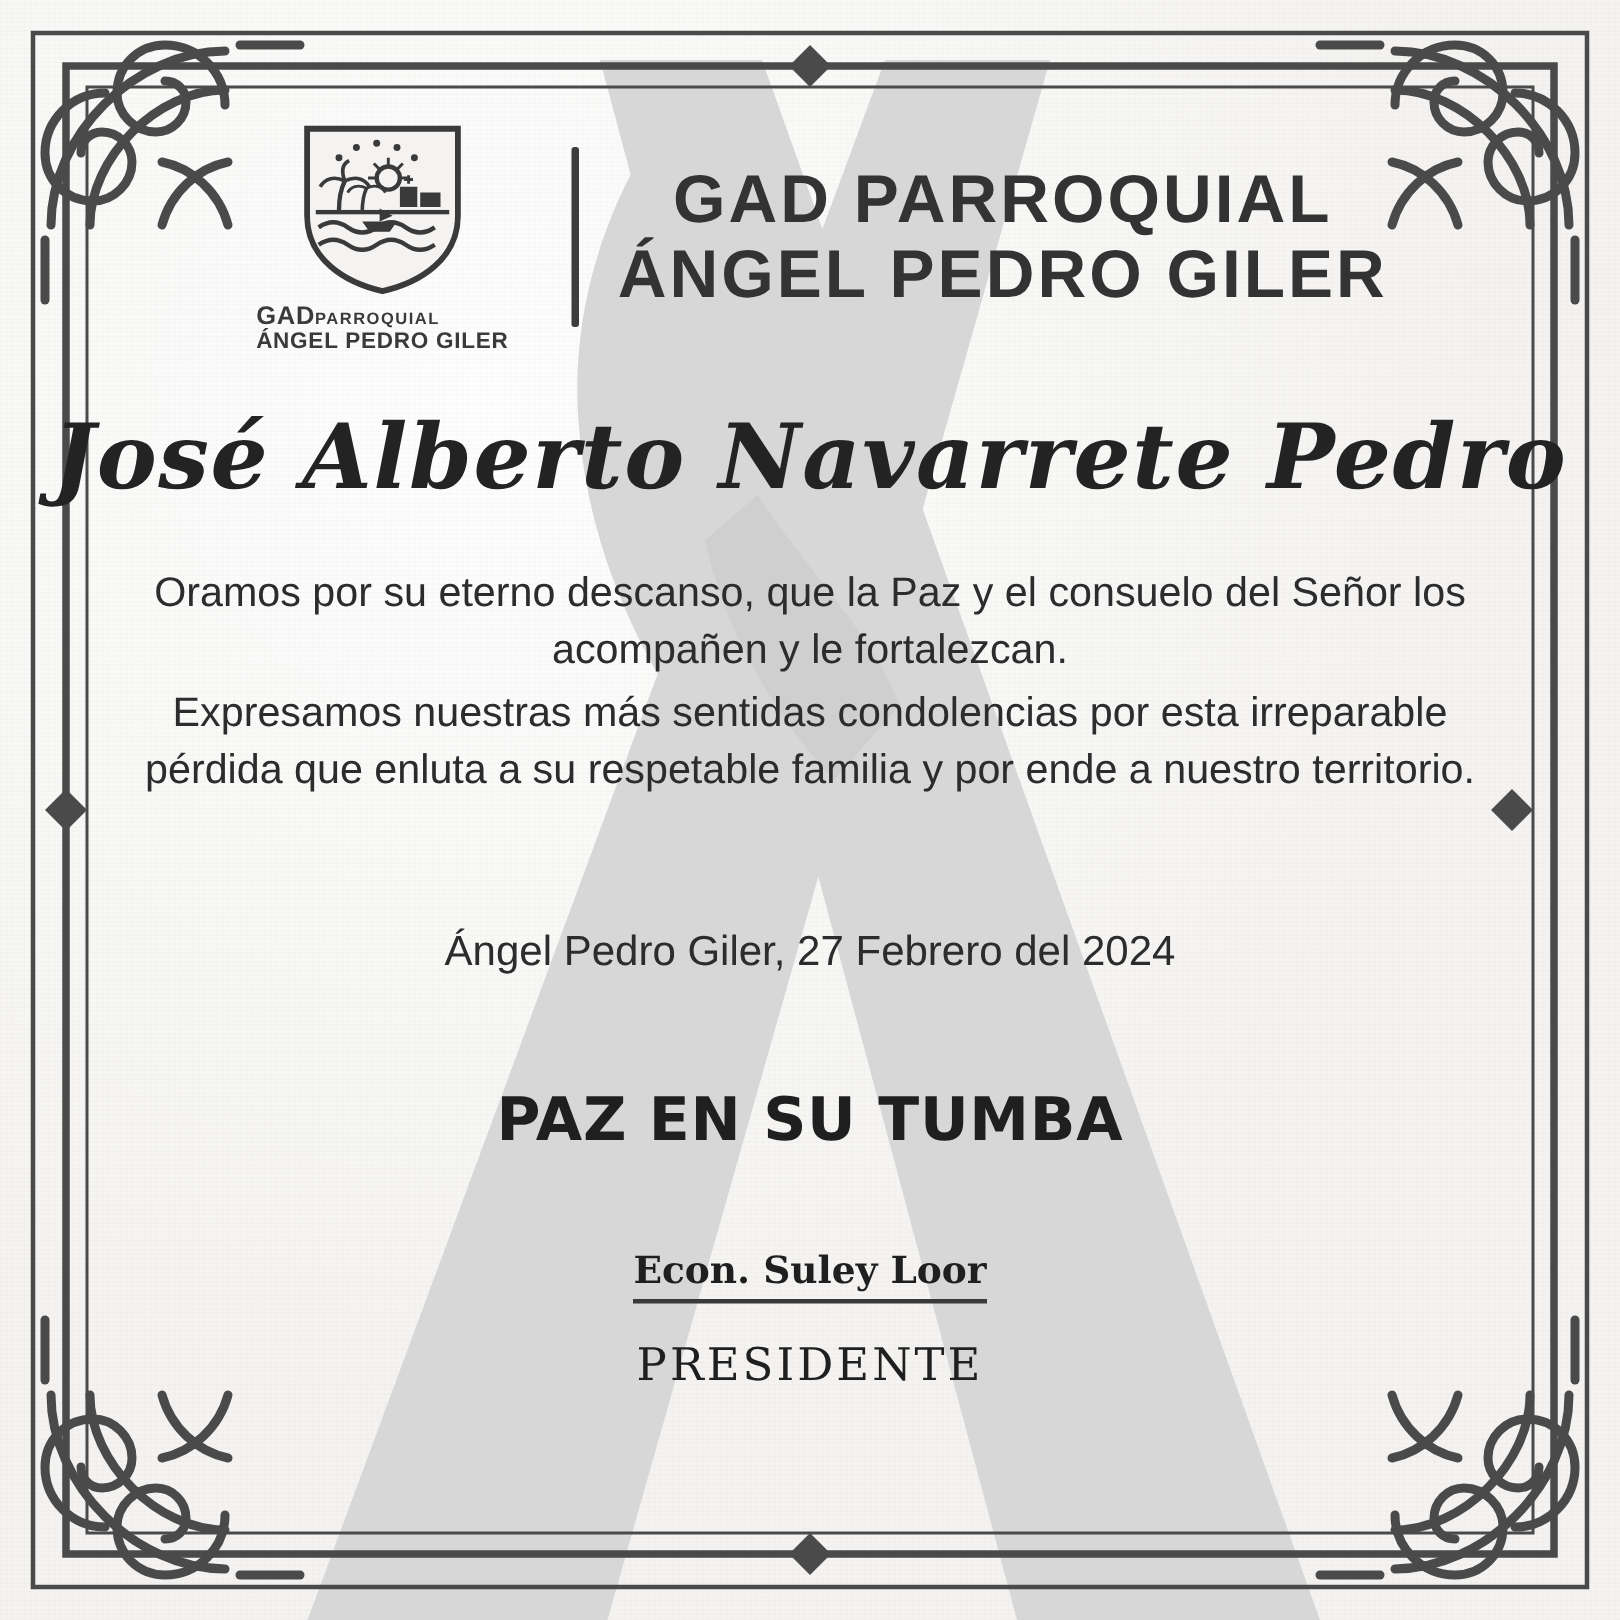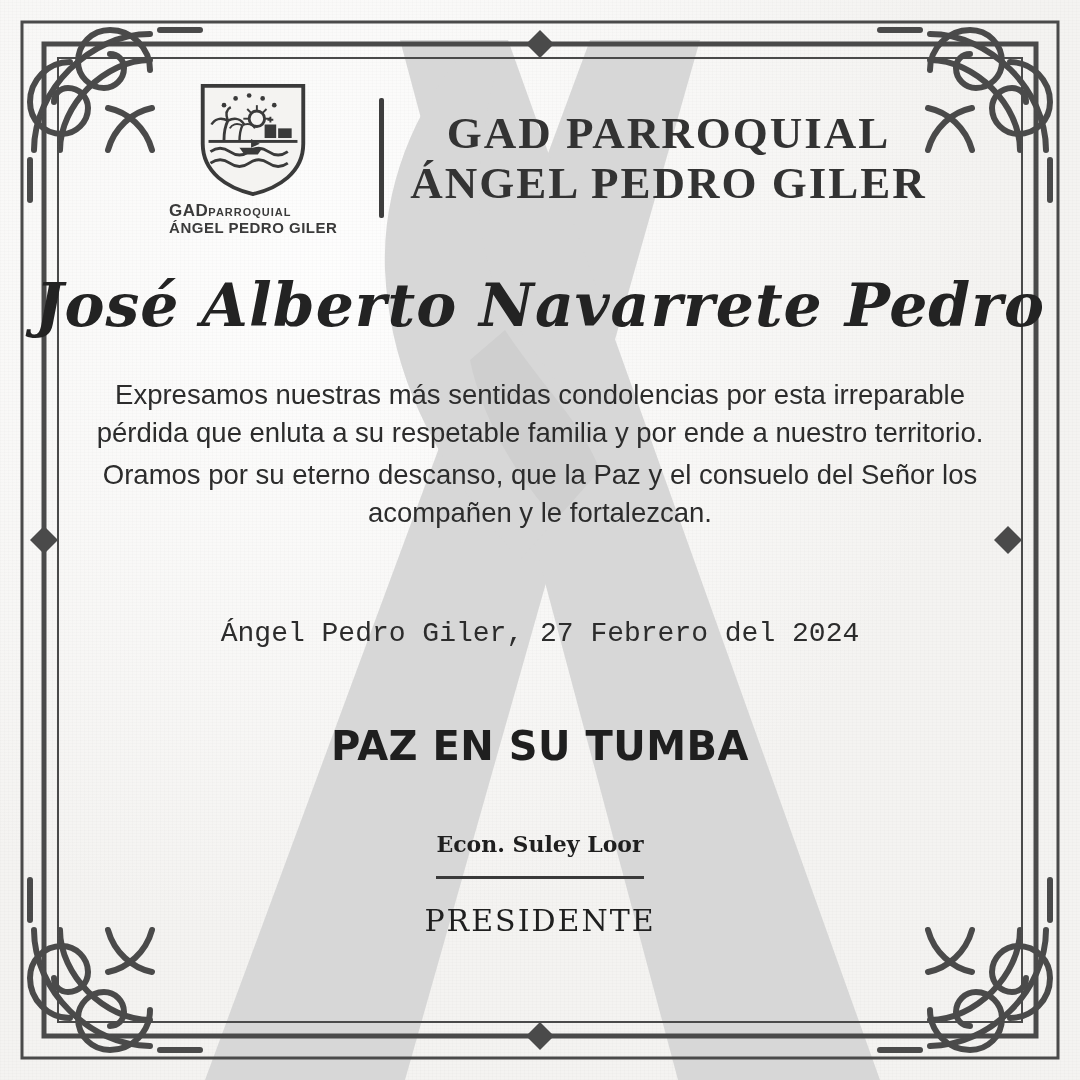--- a/index.html
+++ b/index.html
@@ -100,21 +100,21 @@
     color: #3a3a3a;
   }
   .divider-vert {
     width: 5px;
     height: 120px;
     background: #3d3d3d;
     border-radius: 2px;
   }
   .org-name {
     text-align: center;
-    font-family: Liberation Serif, serif;
+    font-family: Liberation Sans, sans-serif;
     font-weight: bold;
     font-size: 45px;
     line-height: 1.12;
     letter-spacing: 2px;
     color: #333333;
     text-transform: uppercase;
   }
 
   .intro {
     margin-top: 26px;
@@ -146,44 +146,43 @@
     max-width: 900px;
   }
   .body-text p { margin: 0; }
   .body-text p + p { margin-top: 4px; }
 
   .place-date {
     margin-top: 86px;
     text-align: center;
     font-size: 28px;
     color: #2c2c2c;
-    font-family: Liberation Mono, monospace;
   }
 
   .rest-phrase {
     margin-top: 74px;
     text-align: left;
     font-family: "DejaVu Sans", sans-serif;
     font-weight: bold;
     font-size: 40px;
     letter-spacing: 0.5px;
     color: #1f1f1f;
   }
 
   .signature {
     margin-top: 62px;
     text-align: center;
   }
   .sig-name {
     font-family: "DejaVu Serif", serif;
     font-weight: bold;
-    font-size: 22px;
+    font-size: 25px;
     color: #1f1f1f;
     border-bottom: 3px solid #3a3a3a;
-    padding-bottom: 19px;
+    padding-bottom: 5px;
     display: inline-block;
   }
   .sig-role {
     margin-top: 24px;
     font-family: "DejaVu Serif", serif;
     font-size: 30px;
     letter-spacing: 2px;
     color: #1f1f1f;
   }
 </style>
@@ -329,22 +328,22 @@
       <div class="org-name">
         <div>GAD PARROQUIAL</div>
         <div>ÁNGEL PEDRO GILER</div>
       </div>
     </div>
 
 
     <div class="deceased">José Alberto Navarrete Pedro</div>
 
     <div class="body-text">
+      <p>Oramos por su eterno descanso, que la Paz y el consuelo del Señor los acompañen y le fortalezcan.</p>
       <p>Expresamos nuestras más sentidas condolencias por esta irreparable pérdida que enluta a su respetable familia y por ende a nuestro territorio.</p>
-      <p>Oramos por su eterno descanso, que la Paz y el consuelo del Señor los acompañen y le fortalezcan.</p>
     </div>
 
     <div class="place-date">Ángel Pedro Giler, 27 Febrero del 2024</div>
 
     <div class="rest-phrase">PAZ EN SU TUMBA</div>
 
     <div class="signature">
       <div class="sig-name">Econ. Suley Loor</div>
       <div class="sig-role">PRESIDENTE</div>
     </div>

